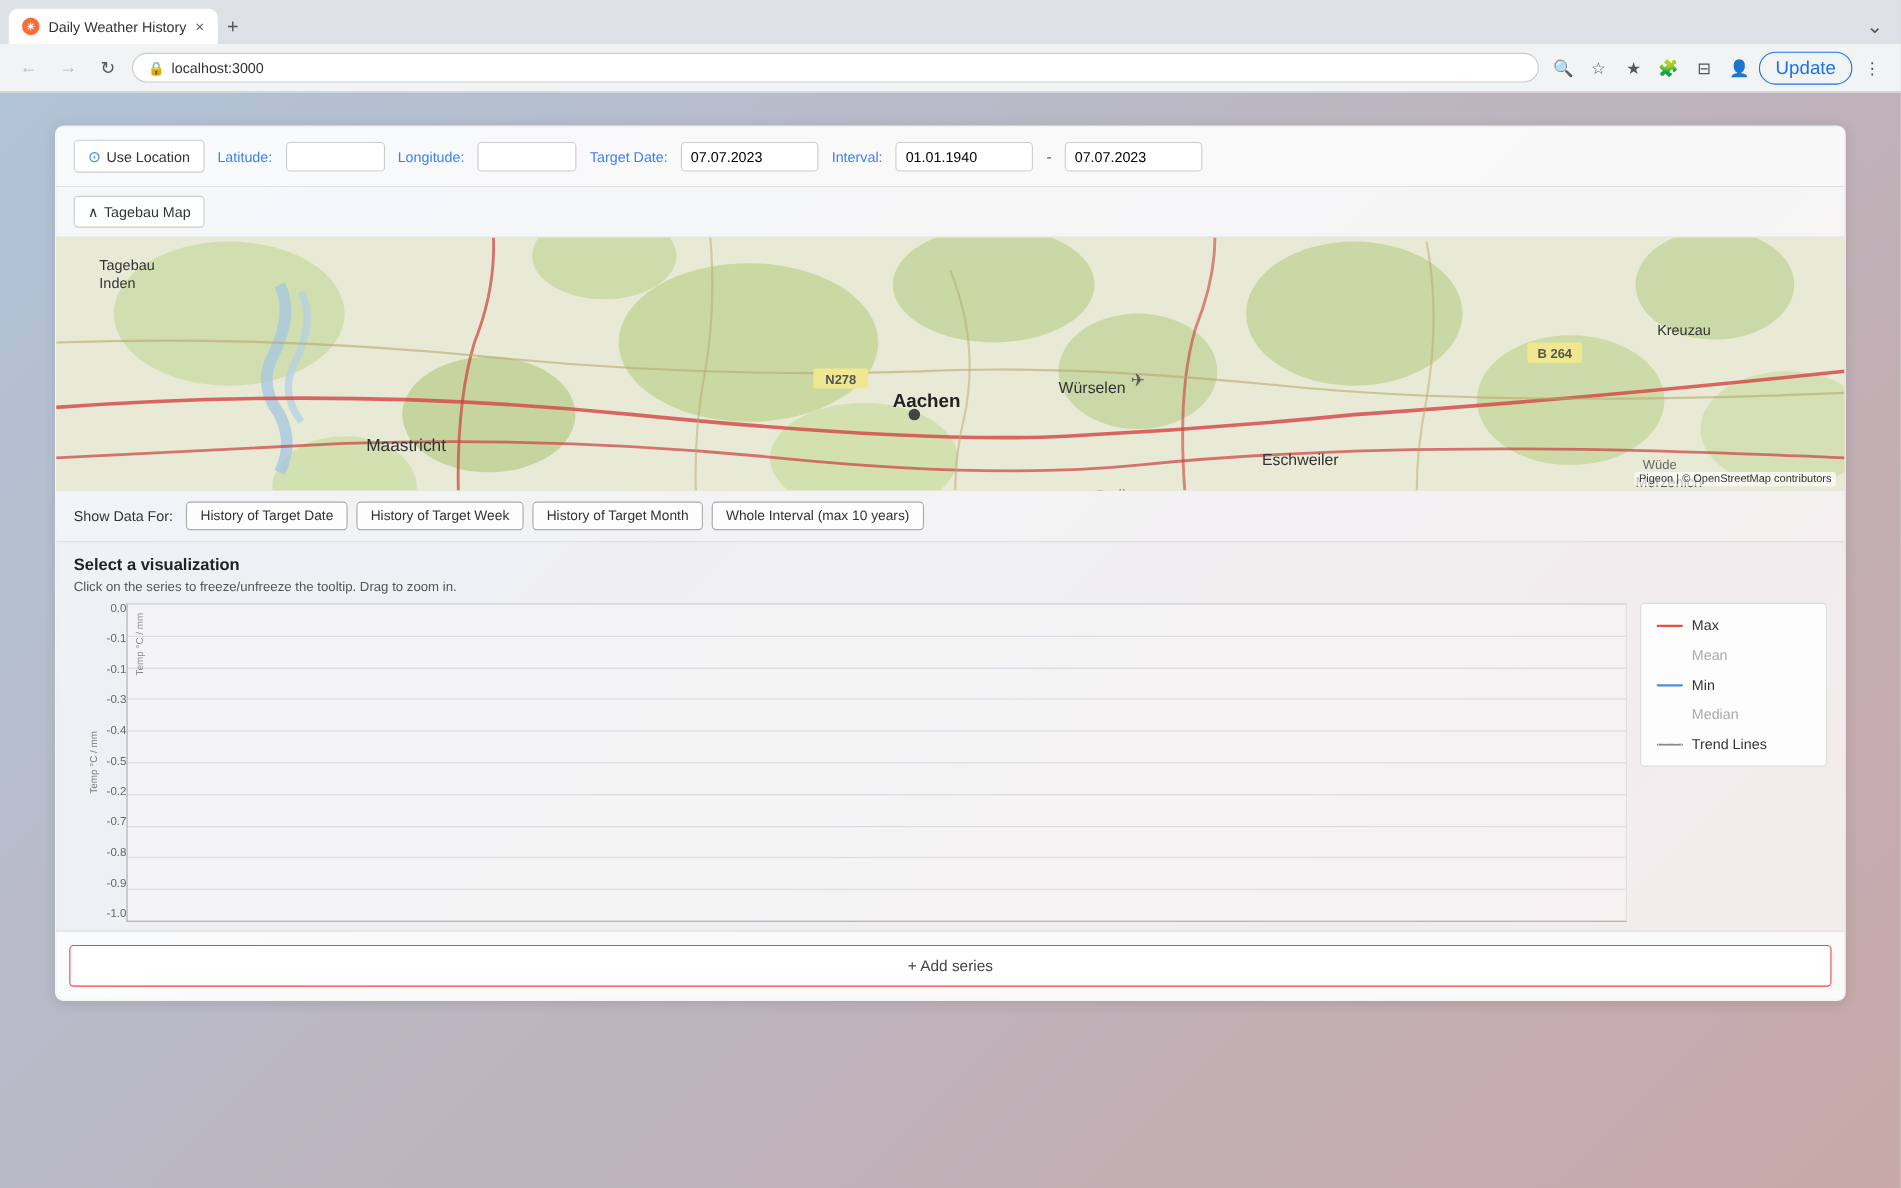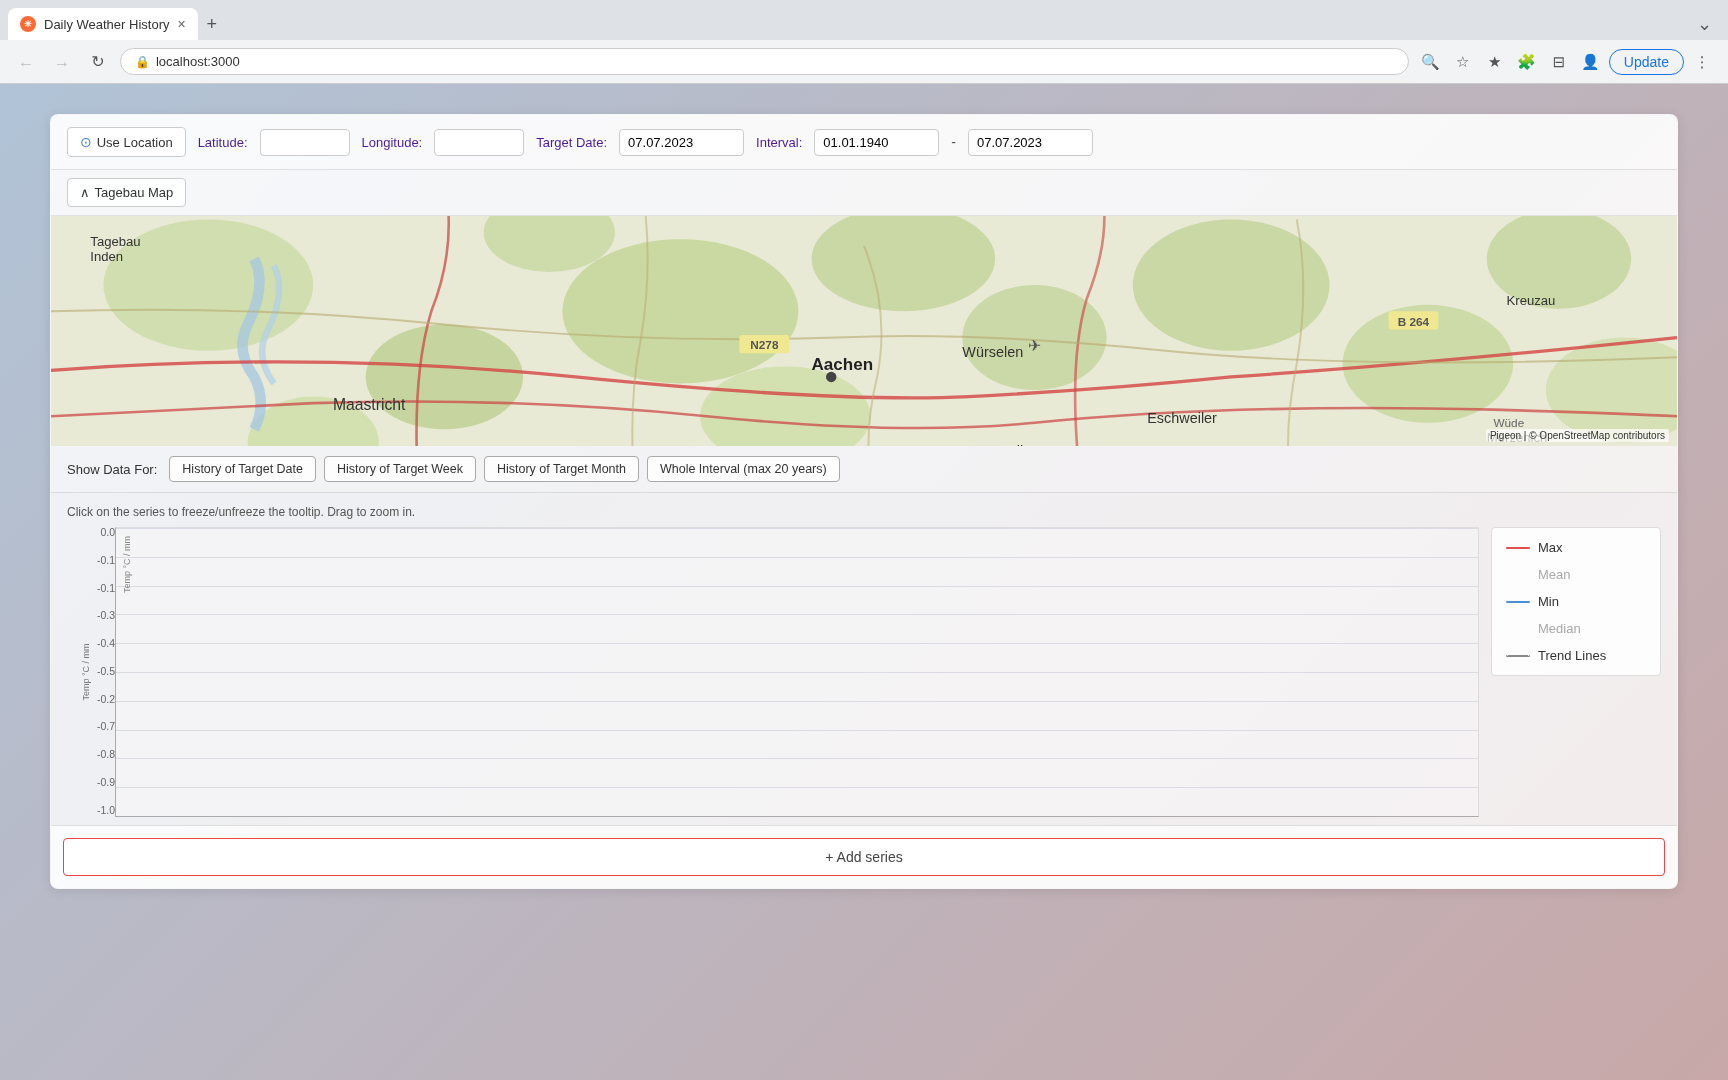--- a/index.html
+++ b/index.html
@@ -98,21 +98,21 @@
       cursor: pointer;
       display: flex; align-items: center; justify-content: center;
       color: #555;
       font-size: 15px;
     }
     .update-btn {
       border: 1.5px solid #1a73e8;
       background: none;
       border-radius: 16px;
       padding: 4px 14px;
-      font-size: 14px;
+      font-size: 17px;
       color: #1a73e8;
       cursor: pointer;
       font-weight: 500;
     }
 
     
     .page-body {
       padding: 30px 50px;
       min-height: calc(1080px - 84px);
     }
@@ -145,21 +145,21 @@
       font-size: 13px;
       cursor: pointer;
       color: #333;
     }
     .use-location-btn .loc-icon {
       color: #4285f4;
       font-size: 14px;
     }
     .ctrl-label {
       font-size: 13px;
-      color: #4c1d95;
+      color: #3b82f6;
     }
     .ctrl-input {
       border: 1px solid #ccc;
       border-radius: 4px;
       padding: 5px 8px;
       font-size: 13px;
       width: 90px;
       background: rgba(255,255,255,0.9);
     }
     .ctrl-date-input {
@@ -482,24 +482,25 @@
         <span>Pigeon</span>
         <span> | © OpenStreetMap contributors</span>
       </div>
     </div>
 
     <div class="show-data-bar">
       <span class="show-data-label">Show Data For:</span>
       <button class="data-tab-btn">History of Target Date</button>
       <button class="data-tab-btn">History of Target Week</button>
       <button class="data-tab-btn">History of Target Month</button>
-      <button class="data-tab-btn">Whole Interval (max 20 years)</button>
+      <button class="data-tab-btn">Whole Interval (max 10 years)</button>
     </div>
 
     <div class="viz-section">
+      <div class="viz-title">Select a visualization</div>
       <div class="viz-hint">Click on the series to freeze/unfreeze the tooltip. Drag to zoom in.</div>
 
       <div class="chart-wrapper">
 
         <div style="display:flex; flex:1; align-items:stretch;">
 
           <div style="width:48px; display:flex; flex-direction:column; justify-content:space-between; padding-bottom:2px; position:relative;">
             <div style="position:absolute; left:-10px; top:50%; transform:translateY(-50%) rotate(-90deg); font-size:9px; color:#777; white-space:nowrap;">Temp °C / mm</div>
             <span class="y-tick">0.0</span>
             <span class="y-tick">-0.1</span>

